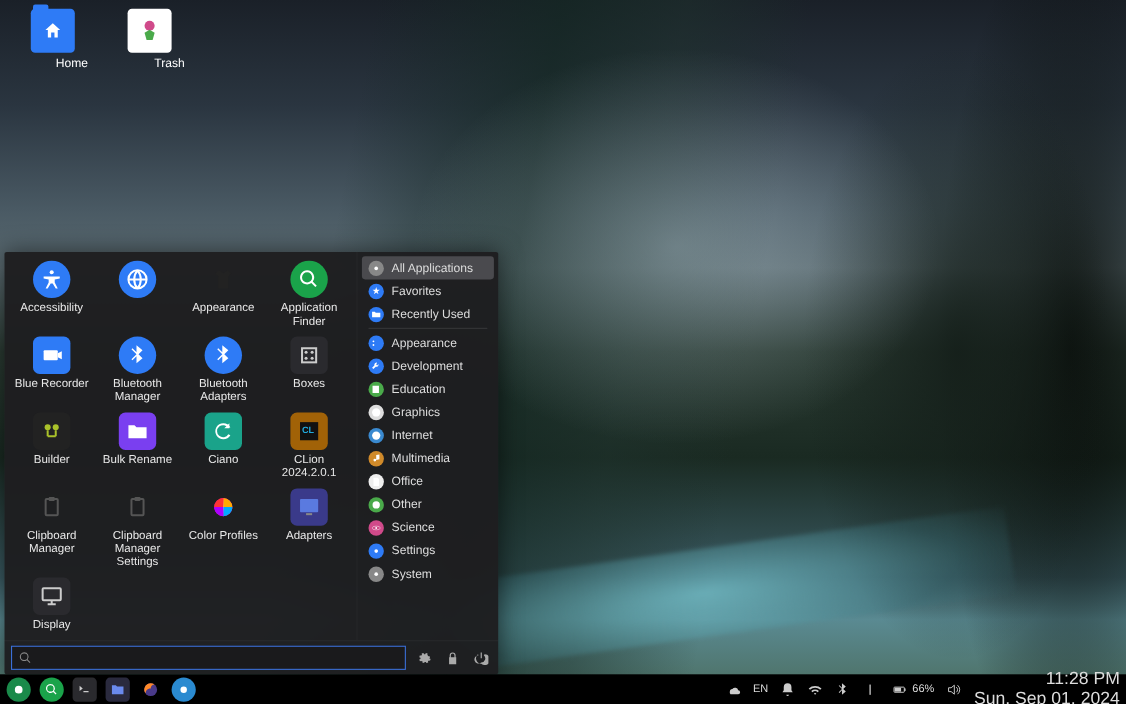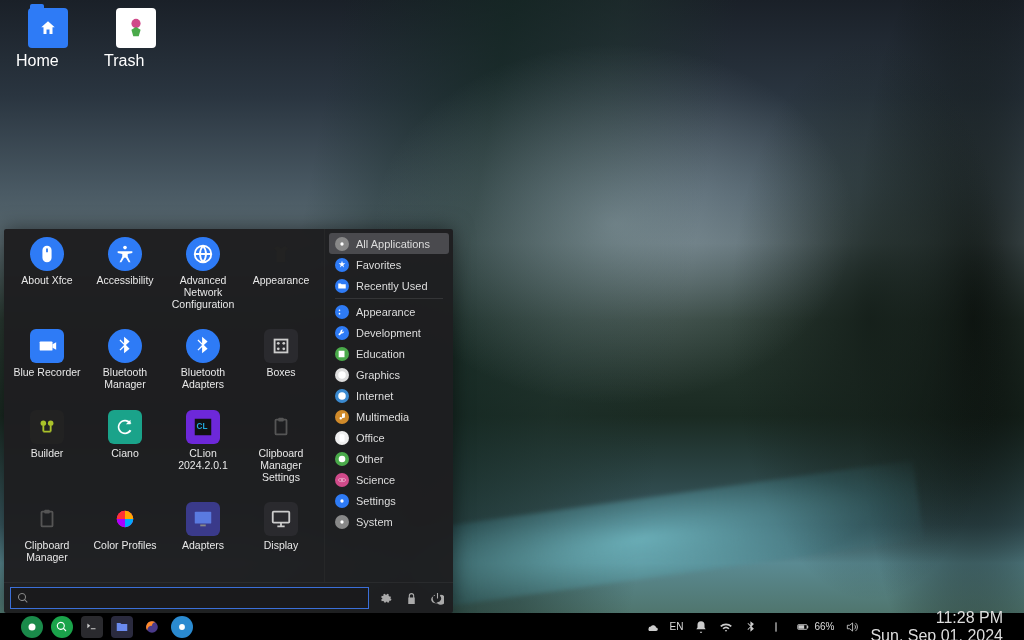--- a/index.html
+++ b/index.html
@@ -18,21 +18,21 @@
       linear-gradient(180deg, #1a2028 0%, #2a3540 15%, #4a5a64 30%, #5a6a70 38%, #2a3a32 50%, #1a2a22 65%, #3a5a62 82%, #5a8a92 88%, #4a6a5a 100%);
   }
   .river {
     position: absolute; left: 35%; right: 10%; top: 78%; height: 80px;
     background: radial-gradient(ellipse 60% 100% at 50% 50%, rgba(120,200,210,0.7), rgba(60,120,130,0.3) 70%, transparent);
     transform: rotate(-8deg);
     filter: blur(2px);
   }
 
   .desktop-icons { position: absolute; top: 8px; left: 16px; display: flex; gap: 24px; }
-  .desktop-icon { width: 64px; text-align: left; color: #fff; font-size: 16px; cursor: pointer; }
+  .desktop-icon { width: 64px; text-align: right; color: #fff; font-size: 11px; cursor: pointer; }
   .desktop-icon .ico { width: 40px; height: 40px; margin: 0 auto 4px; border-radius: 4px; display: flex; align-items: center; justify-content: center; }
   .folder-ico { background: #2e7bf6; position: relative; border-radius: 3px; }
   .folder-ico::before { content:''; position:absolute; top:-4px; left:2px; width:14px; height:6px; background:#2e7bf6; border-radius:2px 2px 0 0; }
   .folder-ico svg { width: 18px; height: 18px; fill: #fff; }
   .trash-ico { background: #fff; border-radius: 3px; display:flex; align-items:center; justify-content:center; }
   .trash-ico svg { width: 22px; height: 22px; }
 
   .app-menu {
     position: absolute; left: 4px; bottom: 27px;
     width: 449px; height: 384px;
@@ -86,21 +86,21 @@
   .search-box input {
     flex: 1; background: transparent; border: none; outline: none;
     color: #eee; font-size: 12px;
   }
   .menu-btn { width: 20px; height: 20px; display:flex; align-items:center; justify-content:center; cursor:pointer; }
   .menu-btn svg { width: 13px; height: 13px; fill: #aaa; }
 
   .panel {
     position: absolute; left: 0; right: 0; bottom: 0; height: 27px;
     background: #000; display: flex; align-items: center;
-    padding: 0 21px; color: #ddd; font-size: 11px;
+    padding: 0 6px; color: #ddd; font-size: 11px;
   }
   .panel-left { display: flex; align-items: center; gap: 8px; }
   .panel-ico { width: 22px; height: 22px; border-radius: 50%; display:flex; align-items:center; justify-content:center; cursor:pointer; }
   .panel-ico svg { width: 14px; height: 14px; }
   .panel-right { margin-left: auto; display: flex; align-items: center; gap: 11px; }
   .tray-ico { display:flex; align-items:center; justify-content:center; cursor:pointer; }
   .tray-ico svg { width: 14px; height: 14px; fill: #ccc; }
   .clock { text-align: right; line-height: 1.1; font-size: 16px; }
 </style>
 </head>
@@ -128,50 +128,49 @@
     <div class="lbl">Trash</div>
   </div>
 </div>
 
 <div class="app-menu">
   <div class="menu-body">
     <div class="app-grid" id="app-grid">
         <div class="app-item">
           <div class="app-ico" style="background:#2e7bf6;">
             <svg viewBox="0 0 24 24" style="width:22px;height:22px">
-              <path fill="#fff" d="M12 3a5 5 0 015 5v8a5 5 0 01-10 0V8a5 5 0 015-5zm-1 3v4h2V6z"></path>
-            </svg>
-          </div>
-          <div class="lbl">About Xfce</div>
-        </div>
-        <div class="app-item">
-          <div class="app-ico" style="background:#2e7bf6;">
-            <svg viewBox="0 0 24 24" style="width:22px;height:22px">
               <circle cx="12" cy="5" r="2" fill="#fff"></circle>
               <path fill="#fff" d="M4 9h16v2l-5 1v3l3 6h-2l-3-5h-2l-3 5H6l3-6v-3l-5-1z"></path>
             </svg>
           </div>
           <div class="lbl">Accessibility</div>
         </div>
         <div class="app-item">
           <div class="app-ico" style="background:#2e7bf6;">
             <svg viewBox="0 0 24 24" style="width:22px;height:22px">
               <circle cx="12" cy="12" r="9" fill="none" stroke="#fff" stroke-width="2"></circle>
               <path fill="none" stroke="#fff" stroke-width="2" d="M3 12h18M12 3a14 14 0 010 18M12 3a14 14 0 000 18"></path>
             </svg>
           </div>
-          <div class="lbl">Advanced Network Configuration</div>
         </div>
         <div class="app-item">
           <div class="app-ico" style="background:#ffffff;border-radius:0;background:transparent;">
             <svg viewBox="0 0 24 24" style="width:22px;height:22px">
               <path fill="#222" d="M8 3l4 3 4-3 4 3-3 3v12H7V9L4 6z"></path>
             </svg>
           </div>
           <div class="lbl">Appearance</div>
+        </div>
+        <div class="app-item">
+          <div class="app-ico" style="background:#1aa34a;">
+            <svg viewBox="0 0 24 24" style="width:22px;height:22px">
+              <path fill="#fff" d="M10 3a7 7 0 015.6 11.2l4 4-1.4 1.4-4-4A7 7 0 1110 3zm0 2a5 5 0 100 10 5 5 0 000-10z"></path>
+            </svg>
+          </div>
+          <div class="lbl">Application Finder</div>
         </div>
         <div class="app-item">
           <div class="app-ico" style="background:#2e7bf6;border-radius:6px;">
             <svg viewBox="0 0 24 24" style="width:22px;height:22px">
               <rect x="4" y="7" width="14" height="10" rx="1" fill="#fff"></rect>
               <path fill="#fff" d="M18 10l4-2v8l-4-2z"></path>
             </svg>
           </div>
           <div class="lbl">Blue Recorder</div>
         </div>
@@ -207,53 +206,61 @@
           <div class="app-ico" style="background:#222;border-radius:6px;">
             <svg viewBox="0 0 24 24" style="width:22px;height:22px">
               <circle cx="8" cy="8" r="3" fill="#aac22a"></circle>
               <circle cx="16" cy="8" r="3" fill="#aac22a"></circle>
               <path stroke="#aac22a" stroke-width="2" d="M8 11v6M16 11v6M8 17h8"></path>
             </svg>
           </div>
           <div class="lbl">Builder</div>
         </div>
         <div class="app-item">
+          <div class="app-ico" style="background:#7a3ff0;border-radius:6px;">
+            <svg viewBox="0 0 24 24" style="width:22px;height:22px">
+              <path fill="#fff" d="M3 6h6l2 2h10v11H3z"></path>
+            </svg>
+          </div>
+          <div class="lbl">Bulk Rename</div>
+        </div>
+        <div class="app-item">
           <div class="app-ico" style="background:#1aa38a;border-radius:6px;">
             <svg viewBox="0 0 24 24" style="width:22px;height:22px">
               <path fill="#fff" d="M12 4a8 8 0 017 4l-2 1a6 6 0 100 6l2 1a8 8 0 11-7-12zM18 4v5h-5z"></path>
             </svg>
           </div>
           <div class="lbl">Ciano</div>
         </div>
         <div class="app-item">
-          <div class="app-ico" style="background:#6d28d9;border-radius:6px;">
+          <div class="app-ico" style="background:#a16207;border-radius:6px;">
             <svg viewBox="0 0 24 24" style="width:22px;height:22px">
               <rect x="3" y="3" width="18" height="18" fill="#111"></rect>
               <text x="5" y="14" fill="#2ad" font-size="9" font-weight="bold">CL</text>
             </svg>
           </div>
           <div class="lbl">CLion 2024.2.0.1</div>
         </div>
         <div class="app-item">
           <div class="app-ico" style="background:#fff;border-radius:0;background:transparent;">
             <svg viewBox="0 0 24 24" style="width:22px;height:22px">
               <rect x="6" y="4" width="12" height="16" rx="1" fill="none" stroke="#555" stroke-width="2"></rect>
               <rect x="9" y="2" width="6" height="4" rx="1" fill="#555"></rect>
             </svg>
           </div>
-          <div class="lbl">Clipboard Manager Settings</div>
+          <div class="lbl">Clipboard Manager</div>
         </div>
         <div class="app-item">
           <div class="app-ico" style="background:#fff;border-radius:0;background:transparent;">
             <svg viewBox="0 0 24 24" style="width:22px;height:22px">
               <rect x="6" y="4" width="12" height="16" rx="1" fill="none" stroke="#555" stroke-width="2"></rect>
               <rect x="9" y="2" width="6" height="4" rx="1" fill="#555"></rect>
             </svg>
           </div>
-          <div class="lbl">Clipboard Manager</div>
+          <div class="lbl">Clipboard Manager Settings</div>
         </div>
         <div class="app-item">
           <div class="app-ico" style="background:;border-radius:0;background:transparent;">
             <svg viewBox="0 0 24 24" style="width:22px;height:22px">
               <circle cx="12" cy="12" r="9" fill="url(#cw)"></circle>
               <defs>
                 <radialGradient id="cw">
                   <stop offset="0%" stop-color="#fff"></stop>
                   <stop offset="100%" stop-color="#f0a"></stop>
                 </radialGradient>

